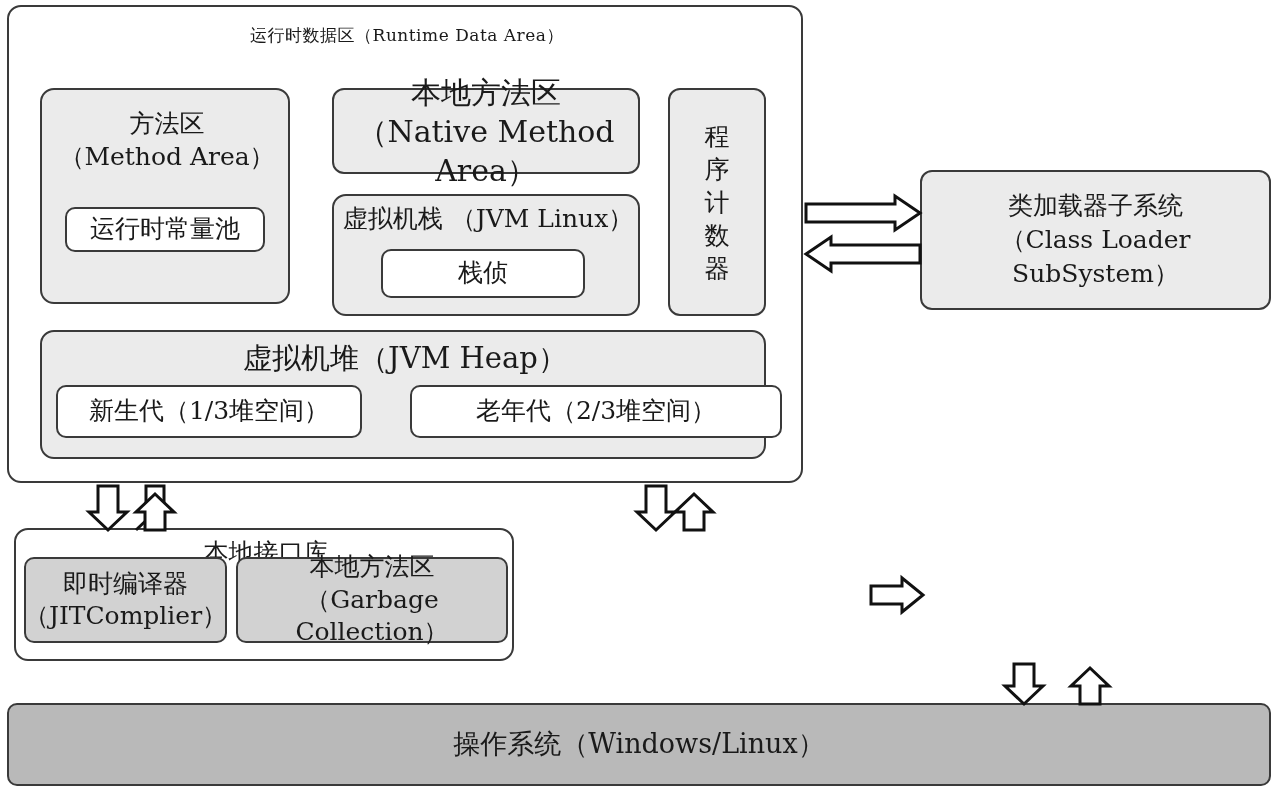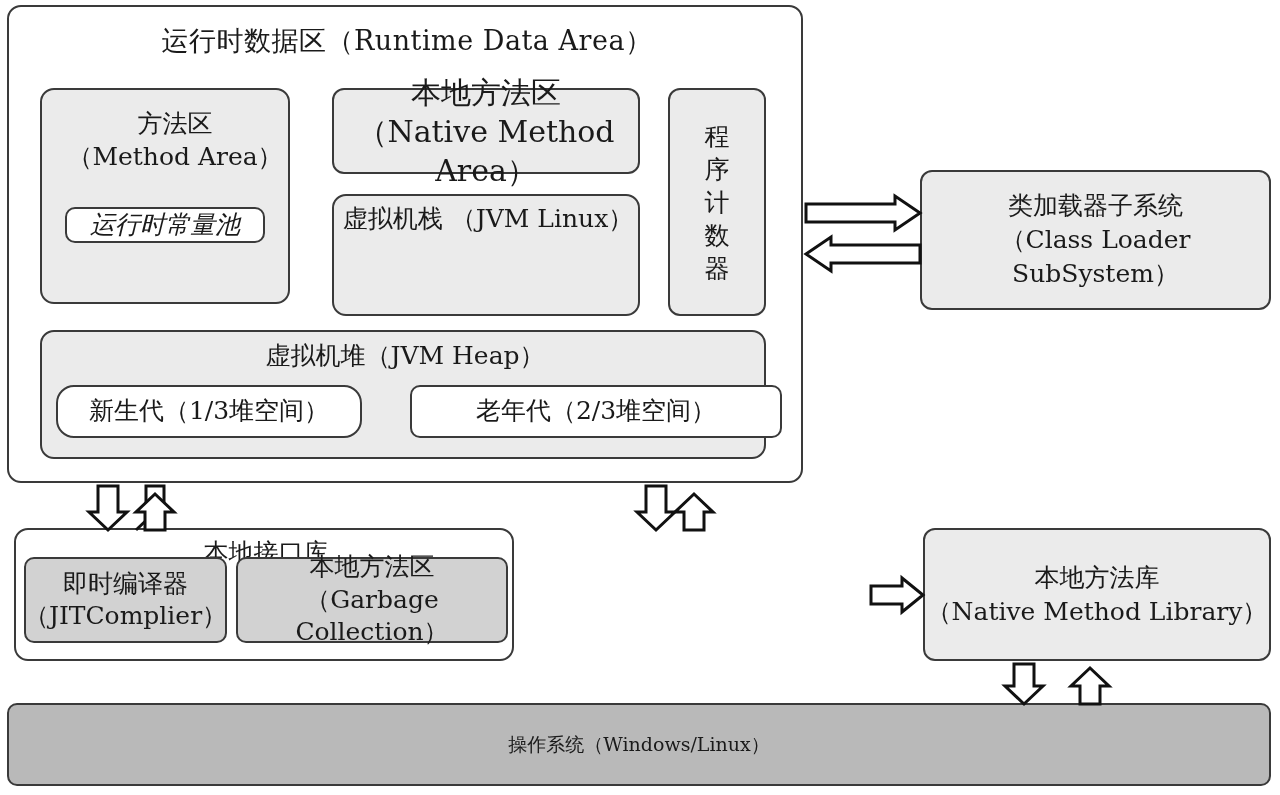--- a/index.html
+++ b/index.html
@@ -26,36 +26,35 @@
   .fill-white{background:#ffffff;}
 
   
   #runtime-data-area{
     left:7px;top:5px;width:796px;height:478px;
     border-width:2px;border-radius:14px;background:#ffffff;
     display:block;
   }
   #runtime-title{
     position:absolute;left:0;top:18px;width:796px;text-align:center;
-    font-size:27px;letter-spacing:0.5px;
+    font-size:17px;letter-spacing:0.5px;
   }
 
   
   #method-area{
     left:40px;top:88px;width:250px;height:216px;border-radius:14px;
     display:block;
   }
   #method-area-title{
     position:absolute;left:0;top:18px;width:250px;text-align:center;
-    font-size:25px;line-height:1.3;padding-left:8px;
+    font-size:25px;line-height:1.3;
   }
   #runtime-constant-pool{
-    left:65px;top:207px;width:200px;height:36px;border-radius:10px;
-    font-size:25px;
-    font-style:italic;
+    left:65px;top:207px;width:200px;height:45px;border-radius:10px;
+    font-size:25px;
   }
 
   
   #native-method-area{
     left:332px;top:88px;width:308px;height:86px;border-radius:12px;
     font-size:30px;line-height:1.3;
   }
 
   
   #jvm-stack{
@@ -79,24 +78,24 @@
   }
   #program-counter .lbl{white-space:pre-line;}
 
   
   #jvm-heap{
     left:40px;top:330px;width:726px;height:129px;border-radius:14px;
     display:block;
   }
   #jvm-heap-title{
     position:absolute;left:0;top:9px;width:726px;text-align:center;
-    font-size:25px;
+    font-size:29px;
   }
   #young-generation{
-    left:56px;top:385px;width:306px;height:53px;border-radius:18px;
+    left:56px;top:385px;width:306px;height:53px;border-radius:10px;
     font-size:25px;
   }
   #old-generation{
     left:410px;top:385px;width:372px;height:53px;border-radius:10px;
     font-size:25px;
   }
 
   
   #class-loader{
     left:920px;top:170px;width:351px;height:140px;border-radius:12px;
@@ -127,21 +126,21 @@
     font-size:25px;line-height:1.35;
   }
   #native-method-library{
     left:923px;top:528px;width:348px;height:133px;border-radius:12px;
     font-size:25px;line-height:1.35;
   }
 
   
   #operating-system{
     left:7px;top:703px;width:1264px;height:83px;border-radius:10px;
-    font-size:19px;
+    font-size:27px;
   }
 
   
   #arrow-layer{position:absolute;left:0;top:0;width:1280px;height:795px;
     pointer-events:none;}
   #arrow-layer polygon{fill:#ffffff;stroke:#111111;stroke-width:3;
     stroke-linejoin:miter;}
 </style>
 </head>
 <body>
@@ -161,20 +160,23 @@
   </div>
 
   <div class="box fill-light" id="native-method-area">
     <span class="lbl" style="white-space:pre-line;">本地方法区
 （Native Method Area）</span>
   </div>
 
   <div class="box fill-light" id="jvm-stack">
     <div id="jvm-stack-title" class="lbl">虚拟机栈 （JVM Linux）</div>
   </div>
+  <div class="box fill-white" id="stack-frame">
+    <span class="lbl">栈侦</span>
+  </div>
 
   <div class="box fill-light" id="program-counter">
     <span class="lbl">程
 序
 计
 数
 器</span>
   </div>
 
   <div class="box fill-light" id="jvm-heap">
@@ -197,24 +199,20 @@
   </div>
   <div class="box fill-mid" id="jit-compiler">
     <span class="lbl" style="white-space:pre-line;text-align:center;">即时编译器
 （JITComplier）</span>
   </div>
   <div class="box fill-mid" id="garbage-collector">
     <span class="lbl" style="white-space:pre-line;">本地方法区
 （Garbage Collection）</span>
   </div>
 
-  <div class="box fill-light" id="native-method-library">
-    <span class="lbl" style="white-space:pre-line;">本地方法库
-（Native Method Library）</span>
-  </div>
 
   <div class="box fill-dark" id="operating-system">
     <span class="lbl">操作系统（Windows/Linux）</span>
   </div>
 
   <svg id="arrow-layer" viewBox="0 0 1280 795">
 
     <polygon points="806,204 895,204 895,196 920,213 895,230 895,222 806,222"></polygon>
 
     <polygon points="920,245 831,245 831,237 806,254 831,271 831,263 920,263"></polygon>

